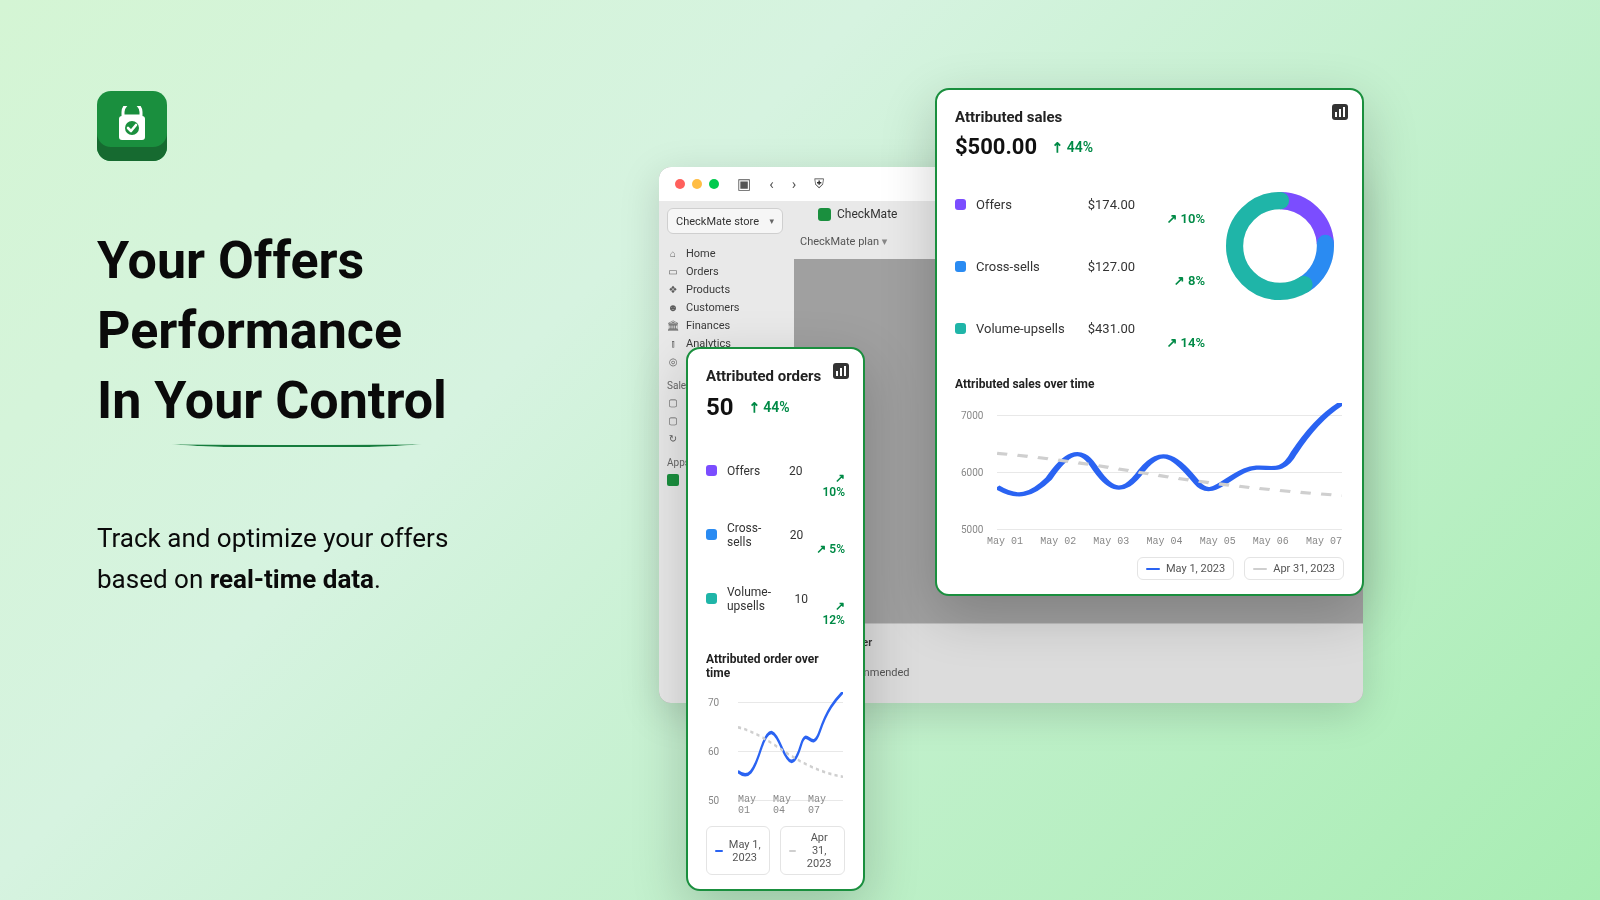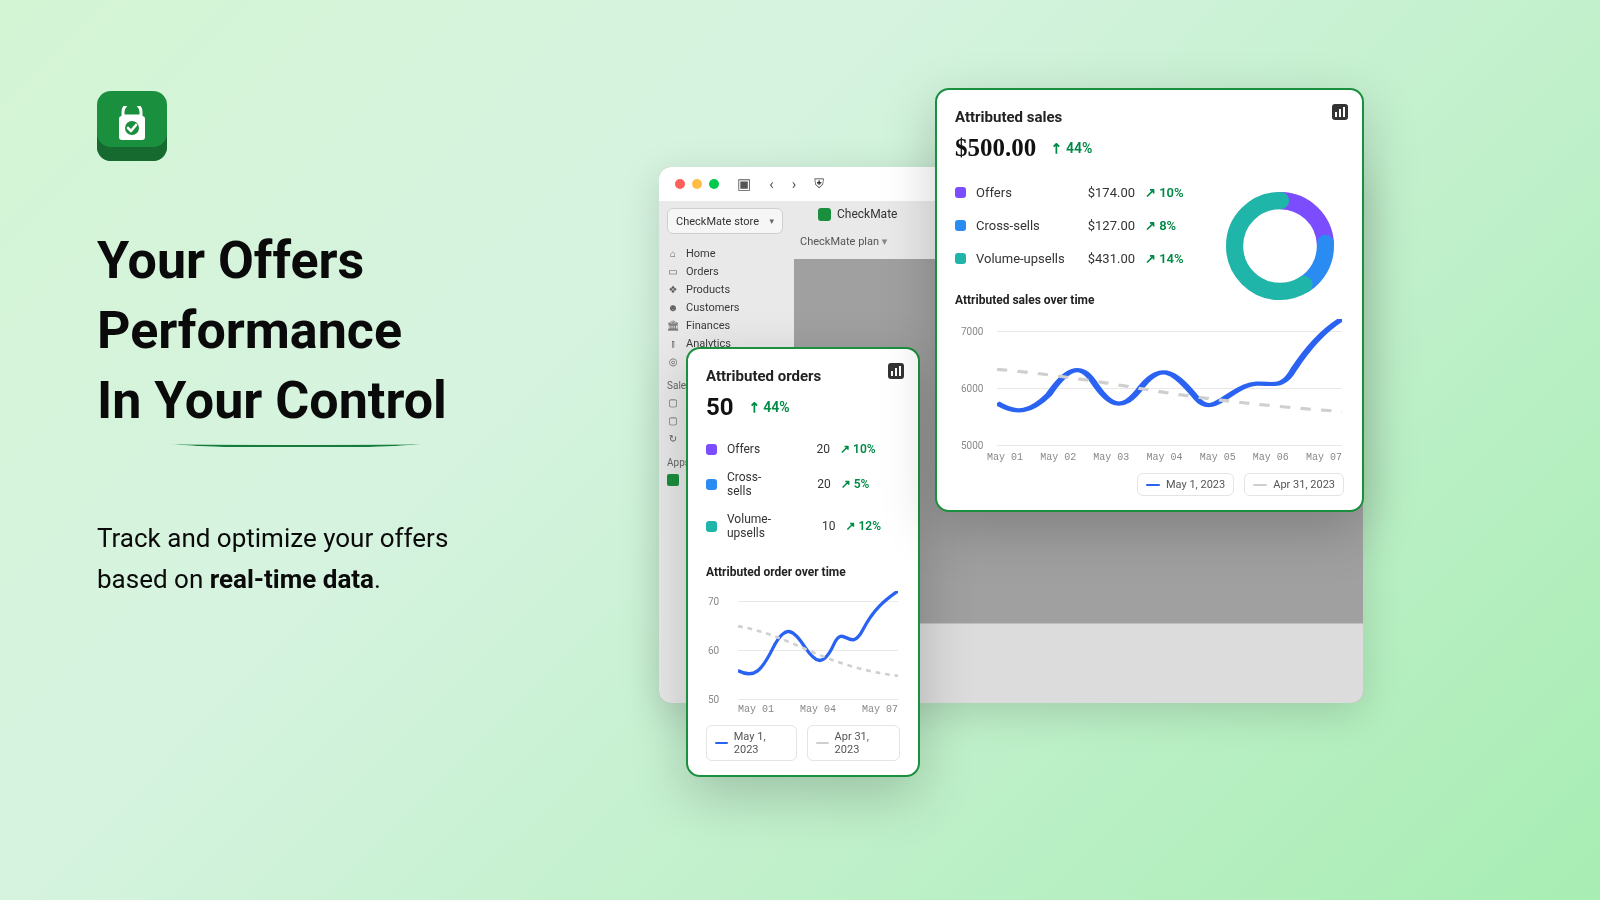--- a/index.html
+++ b/index.html
@@ -87,40 +87,40 @@
   .kpi-val{font-size:24px;font-weight:700;color:#111;}
   .delta{color:#008a46;font-size:14px;font-weight:600;display:inline-flex;align-items:center;gap:4px;}
   .delta .arrow{display:inline-block;transform:rotate(-45deg);}
   .card .row{display:flex;align-items:center;font-size:12px;color:#333;padding:7px 0;gap:10px;}
   .sq{width:11px;height:11px;border-radius:3px;flex:none;}
   .sq.purple{background:#7b4dff;}
   .sq.blue{background:#2a8bf2;}
   .sq.teal{background:#1fb5a8;}
   .row .lab{flex:1;}
   .row .num{width:60px;text-align:right;}
-  .row .pct{width:60px;color:#008a46;font-weight:600;text-align:left;}
+  .row .pct{width:60px;color:#008a46;font-weight:600;text-align:right;margin-top:29px;}
   .subhead{font-size:12px;font-weight:700;color:#222;margin:18px 0 6px;}
   .chart{position:relative;height:130px;margin:4px -2px 0;}
   .y-tick{position:absolute;left:4px;font-size:10px;color:#888;transform:translateY(-50%);}
   .x-axis{position:absolute;left:34px;right:4px;bottom:0;display:flex;justify-content:space-between;font-size:10px;color:#888;font-family:Liberation Mono, monospace;}
   .grid{position:absolute;left:34px;right:4px;height:1px;background:#e8e8e8;}
   .svg-area{position:absolute;left:34px;right:4px;top:6px;bottom:18px;}
   .legend{display:flex;gap:10px;margin-top:10px;}
-  .leg{font-size:11px;color:#555;border:1px solid #e4e4e4;border-radius:6px;padding:4px 8px;display:inline-flex;align-items:center;gap:6px;}
+  .leg{font-size:11px;color:#555;border:1px solid #e4e4e4;border-radius:6px;padding:4px 8px;display:inline-flex;align-items:center;gap:6px;text-align:center;}
   .leg .swatch{width:14px;height:2px;border-radius:2px;}
   .leg .s1{background:#2a63f2;}
   .leg .s2{background:#cfcfcf;}
   .chart-icon-top{position:absolute;right:14px;top:14px;width:16px;height:16px;background:#333;border-radius:3px;display:flex;align-items:center;justify-content:center;}
   .chart-icon-top svg{display:block;}
 
   
-  .card-orders{left:686px;top:347px;width:234px;}
+  .card-orders{left:686px;top:347px;width:179px;}
   .card-sales{left:935px;top:88px;width:429px;}
   .card-sales .row{font-size:13px;padding:9px 0;}
-  .card-sales .kpi-val{font-size:25px;font-family:Liberation Serif, serif;}
+  .card-sales .kpi-val{font-size:22px;}
   .card-sales .donut{position:absolute;right:22px;top:96px;}
   .card-sales .chart{height:150px;}
   .card-sales .chart .svg-area{left:44px;}
   .card-sales .chart .grid{left:44px;}
   .card-sales .chart .y-tick{left:8px;}
 
 </style>
 </head>
 <body>
 

